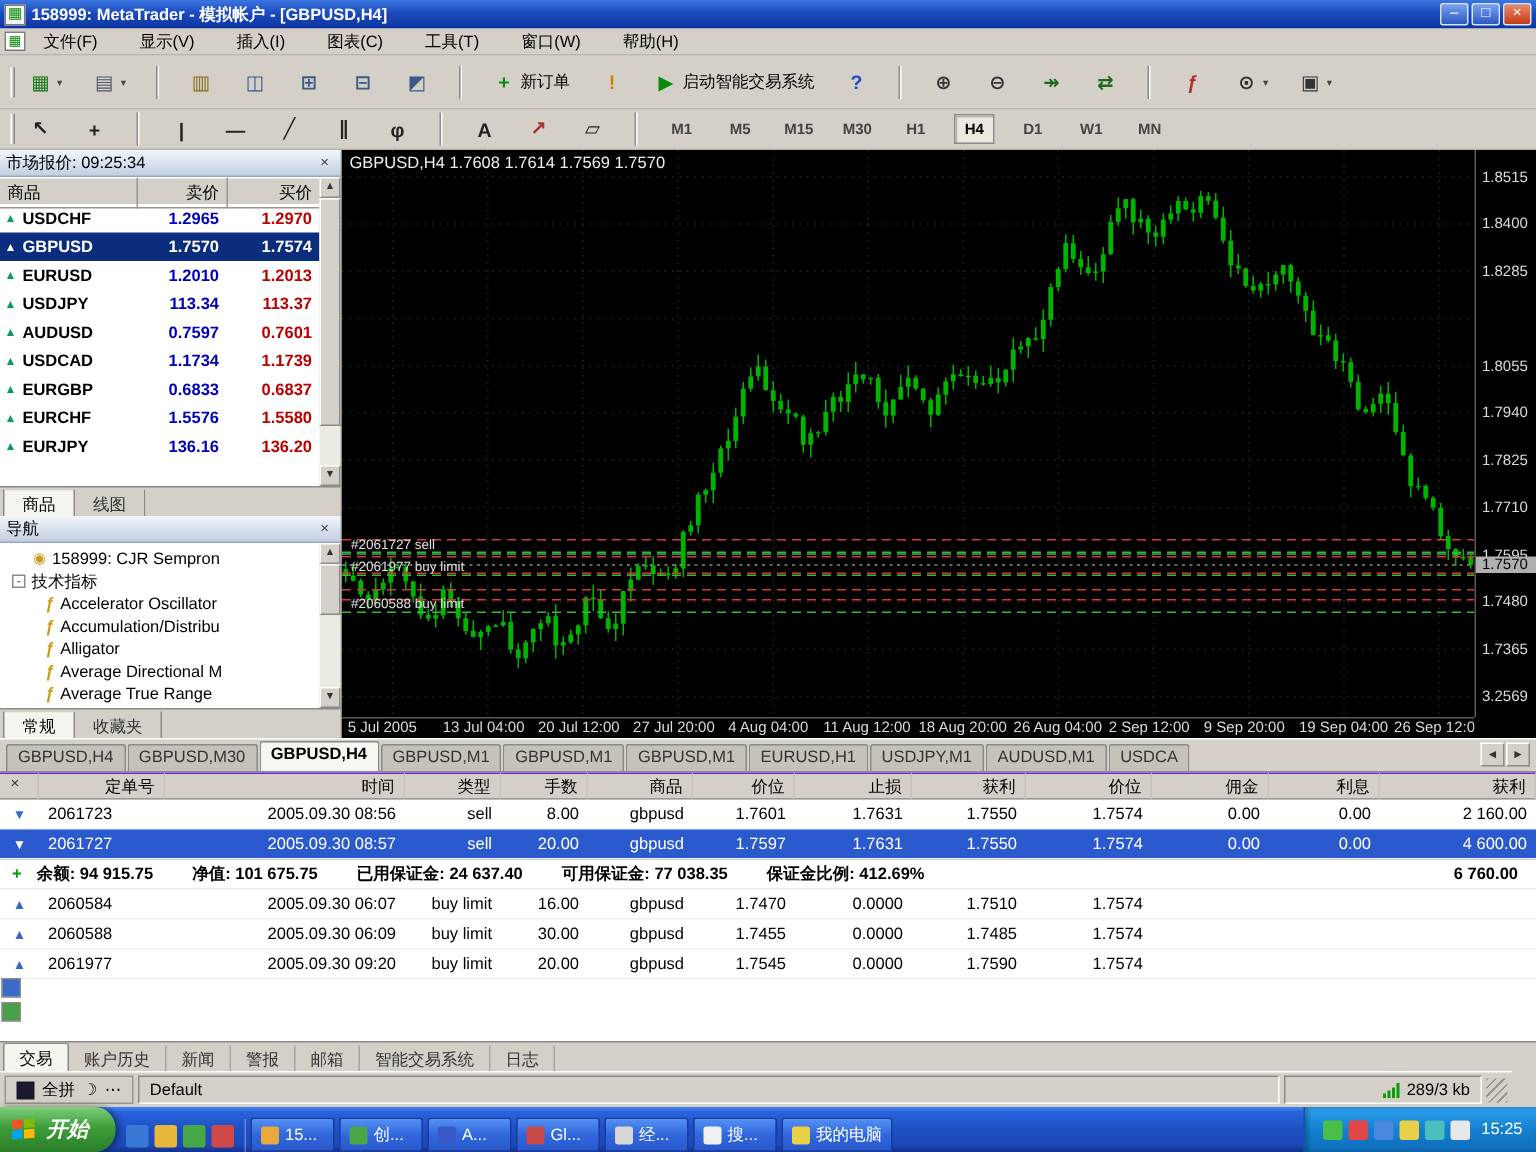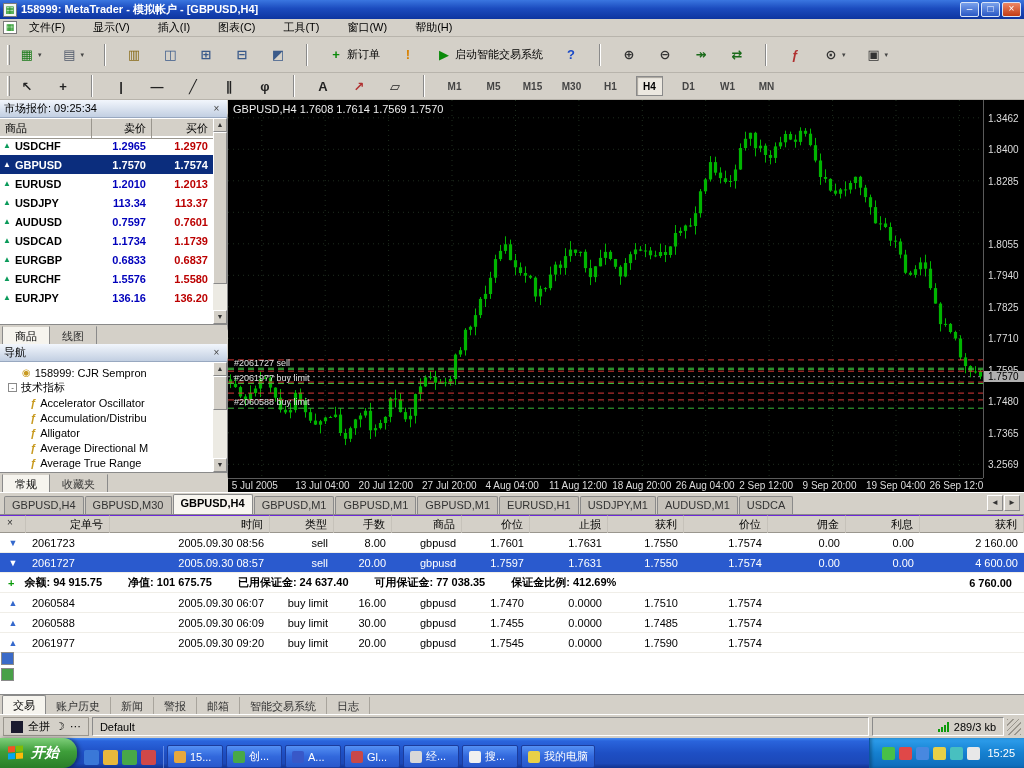--- a/index.html
+++ b/index.html
@@ -28,21 +28,21 @@
   .tb-wrap{display:flex;align-items:center;gap:12px;}
   .tbtn{height:24px;min-width:24px;display:inline-flex;align-items:center;justify-content:center;gap:3px;padding:0 3px;border:1px solid transparent;}
   .ico{width:16px;height:16px;display:inline-flex;align-items:center;justify-content:center;font-size:13px;font-weight:bold;}
   .tb-label{font-size:11px;}
   .drop{font-size:7px;color:#444;}
   .tb-sep{width:0;height:22px;border-left:1px solid #8a8a8a;border-right:1px solid #fff;margin:0 4px;}
   .tf-btn{width:27px;height:20px;display:inline-flex;align-items:center;justify-content:center;font-size:10px;font-weight:bold;color:#444;border:1px solid transparent;}
   .tf-btn.active{background:#ece8e0;border:1px solid #8a8a8a;box-shadow:inset 1px 1px 1px #a8a49c;color:#000;}
 
   
-  .panel{position:absolute;left:0;width:228px;border-right:1px solid #8a8a8a;background:#d4d0c8;border-radius:19px;}
+  .panel{position:absolute;left:0;width:228px;border-right:1px solid #8a8a8a;background:#d4d0c8;}
   #market-watch{top:100px;height:244px;}
   #navigator{top:344px;height:148px;}
   .panel-title{height:18px;display:flex;align-items:center;padding:0 4px;
     background:linear-gradient(180deg,#f2f6fc 0%,#c2cfe2 100%);border-bottom:1px solid #98a8c0;}
   .pt-text{flex:1;}
   .pt-close{width:13px;text-align:center;color:#444;font-size:10px;}
   .mw-table{position:absolute;top:18px;left:0;width:214px;bottom:20px;background:#fff;overflow:hidden;}
   .mw-head{display:grid;grid-template-columns:92px 60px 62px;height:18px;background:#d4d0c8;}
   .mw-head span{padding:2px 5px;border-right:1px solid #9a968e;border-bottom:1px solid #9a968e;border-top:1px solid #fff;}
   .mw-head span+span{text-align:right;}
@@ -99,21 +99,21 @@
   .ts-ico{color:#0a9a0a;font-weight:bold;margin-right:-16px;}
   .t-summary .profit{margin-left:auto;padding-right:12px;}
   .t-close{position:absolute;top:3px;left:4px;width:12px;height:12px;font-size:10px;line-height:10px;text-align:center;color:#333;}
 
   #terminal-tabs{position:absolute;top:694px;left:0;right:0;height:20px;background:#d4d0c8;display:flex;align-items:flex-end;padding:0 2px;border-top:1px solid #8a8a8a;}
   .tt-wrap{display:flex;align-items:flex-end;}
   .ttab{height:17px;padding:2px 10px;color:#333;border-right:1px solid #a8a49c;}
   .ttab.active{background:#f6f4ee;border:1px solid #8a8a8a;border-bottom:none;border-radius:2px 2px 0 0;color:#000;height:19px;}
 
   
-  #statusbar{position:absolute;top:714px;left:0;right:0;height:24px;background:#d4d0c8;border-top:1px solid #fff;display:flex;align-items:center;gap:3px;padding:0 3px;}
+  #statusbar{position:absolute;top:714px;left:0;right:16px;height:24px;background:#d4d0c8;border-top:1px solid #fff;display:flex;align-items:center;gap:3px;padding:0 3px;}
   .ime-bar{height:19px;display:flex;align-items:center;gap:5px;border:1px solid #9a968e;background:#d4d0c8;padding:0 7px;}
   .ime-sq{width:12px;height:12px;background:#1a1a2e;color:#fff;font-size:8px;line-height:12px;text-align:center;}
   .sb-field{height:19px;border:1px solid;border-color:#8a8a8a #fff #fff #8a8a8a;display:flex;align-items:center;padding:0 7px;background:#d4d0c8;}
   .sb-profile{flex:1;}
   .sb-conn{width:132px;justify-content:flex-end;gap:5px;}
   .bars{display:flex;align-items:flex-end;gap:1px;height:10px;}
   .bars i{display:block;width:2px;background:#0a9a0a;}
   .grip-corner{width:14px;height:16px;background:repeating-linear-gradient(135deg,#9a968e 0 1px,transparent 1px 4px);}
 
   
@@ -766,21 +766,21 @@
           <line x1="0" x2="755" y1="271.2" y2="271.2" stroke="#d83838" stroke-dasharray="6 4"></line>
           <line x1="0" x2="755" y1="282.1" y2="282.1" stroke="#d83838" stroke-dasharray="6 4"></line>
           <line x1="0" x2="755" y1="283.5" y2="283.5" stroke="#38b838" stroke-dasharray="6 4"></line>
           <text x="6" y="280.5" fill="#e0e0e0" font-size="9" font-family="Liberation Sans, sans-serif">#2061977 buy limit</text>
           <line x1="0" x2="755" y1="293.1" y2="293.1" stroke="#d83838" stroke-dasharray="6 4"></line>
           <line x1="0" x2="755" y1="299.9" y2="299.9" stroke="#d83838" stroke-dasharray="6 4"></line>
           <line x1="0" x2="755" y1="308.2" y2="308.2" stroke="#38b838" stroke-dasharray="6 4"></line>
           <text x="6" y="305.2" fill="#e0e0e0" font-size="9" font-family="Liberation Sans, sans-serif">#2060588 buy limit</text>
         </svg></div>
     <div id="chart-price-axis">
-        <div class="ax-label" style="top: 12.8043px;">1.3462</div>
+        <div class="ax-label" style="top: 12.8043px;">1.8515</div>
         <div class="ax-label" style="top: 44.3043px;">1.8400</div>
         <div class="ax-label" style="top: 75.8043px;">1.8285</div>
         <div class="ax-label" style="top: 107.304px; margin-left: 38px;">1.8170</div>
         <div class="ax-label" style="top: 138.804px;">1.8055</div>
         <div class="ax-label" style="top: 170.304px;">1.7940</div>
         <div class="ax-label" style="top: 201.804px;">1.7825</div>
         <div class="ax-label" style="top: 233.304px;">1.7710</div>
         <div class="ax-label" style="top: 264.804px;">1.7595</div>
         <div class="ax-label" style="top: 296.304px;">1.7480</div>
         <div class="ax-label" style="top: 327.804px;">1.7365</div>

